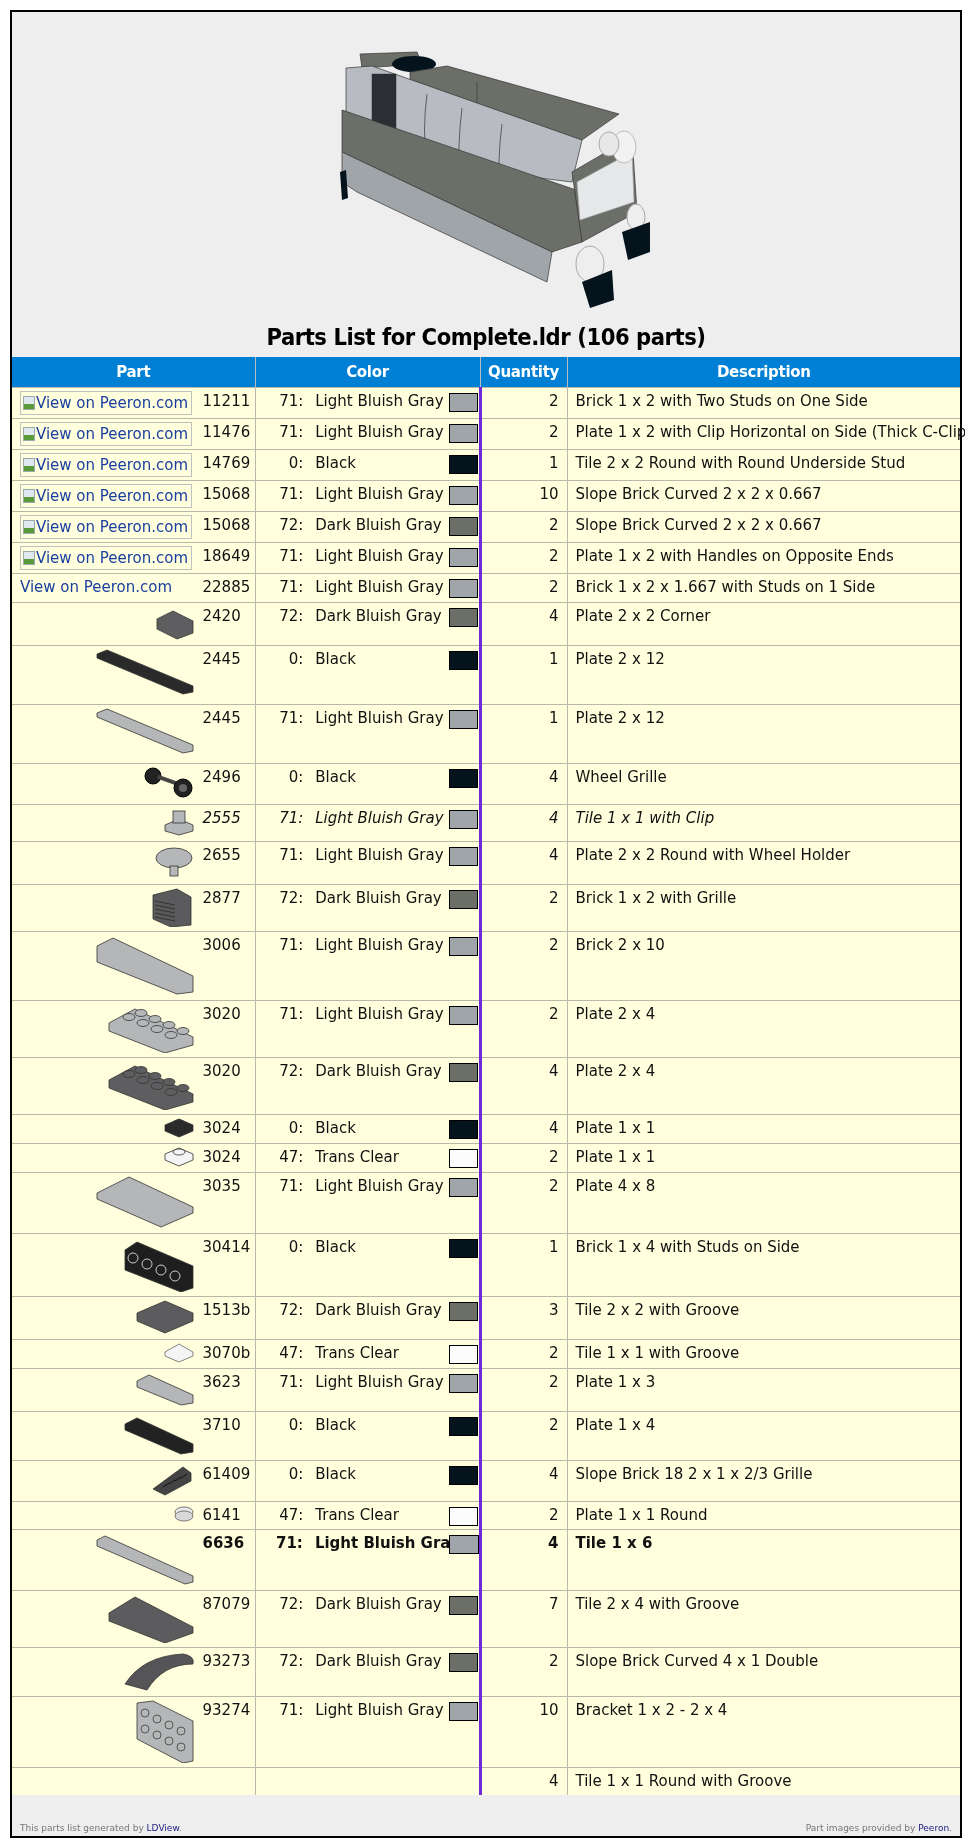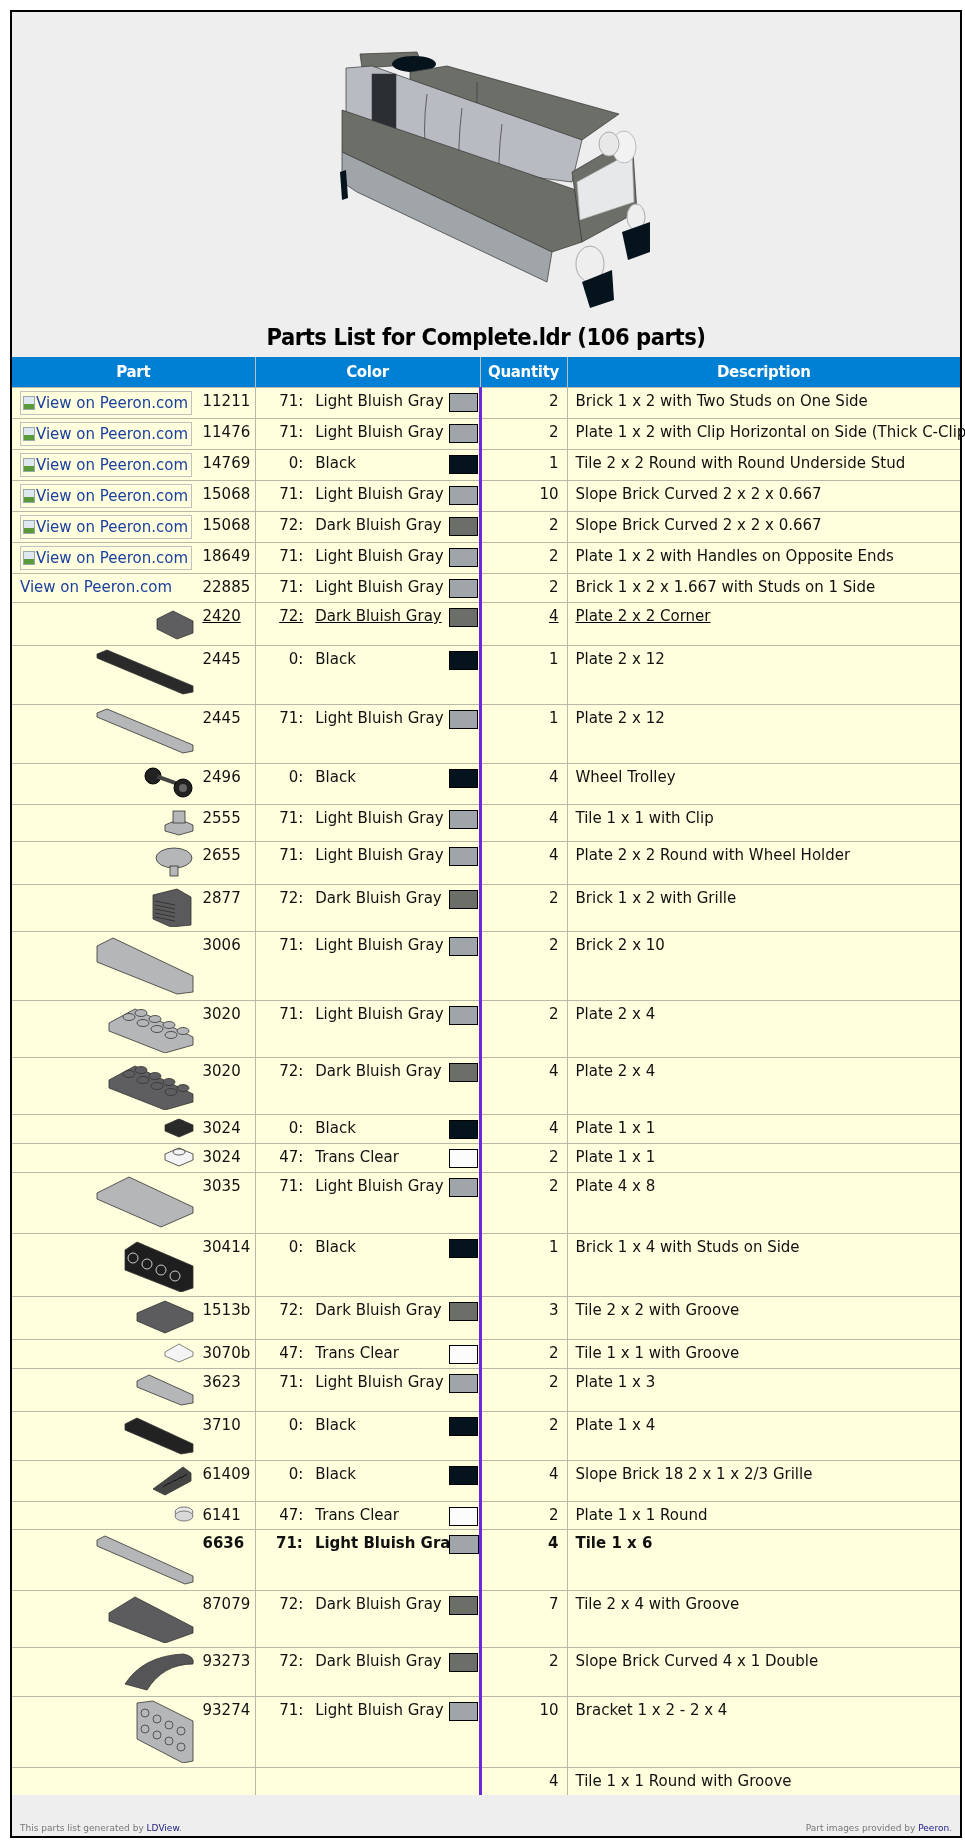--- a/index.html
+++ b/index.html
@@ -225,21 +225,21 @@
     <td class="colorcell">
       <div class="colorwrap">
         <span class="cnum">71:</span>
         <span class="cname">Light Bluish Gray</span>
         <span class="swatch" style="background: rgb(160, 165, 169);"></span>
       </div>
     </td>
     <td class="qtycell">2</td>
     <td class="desccell">Brick 1 x 2 x 1.667 with Studs on 1 Side</td>
   </tr>
-        <tr style="height: 40px; text-decoration: underline;">
+        <tr style="height: 40px;">
     <td class="partcell">
       <div class="partwrap">
         <span class="partimg"><svg width="42" height="36">
                   <polygon points="4,14 20,6 40,16 40,28 24,34 4,24" fill="#5e5e60" stroke="#333" stroke-width="0.8"></polygon>
                 </svg></span>
         <span class="partnum">2420</span>
       </div>
     </td>
     <td class="colorcell">
       <div class="colorwrap">
@@ -302,23 +302,23 @@
       </div>
     </td>
     <td class="colorcell">
       <div class="colorwrap">
         <span class="cnum">0:</span>
         <span class="cname">Black</span>
         <span class="swatch" style="background: rgb(5, 19, 29);"></span>
       </div>
     </td>
     <td class="qtycell">4</td>
-    <td class="desccell">Wheel Trolley</td>
-  </tr>
-        <tr style="height: 32px;">
+    <td class="desccell">Wheel Grille</td>
+  </tr>
+        <tr style="height: 32px; font-style: italic;">
     <td class="partcell">
       <div class="partwrap">
         <span class="partimg"><svg width="32" height="30">
                   <polygon points="2,18 16,12 30,18 30,24 16,28 2,24" fill="#b4b6b8" stroke="#333" stroke-width="0.8"></polygon>
                   <rect x="10" y="4" width="12" height="12" fill="#b4b6b8" stroke="#333" stroke-width="0.8"></rect>
                 </svg></span>
         <span class="partnum">2555</span>
       </div>
     </td>
     <td class="colorcell">

